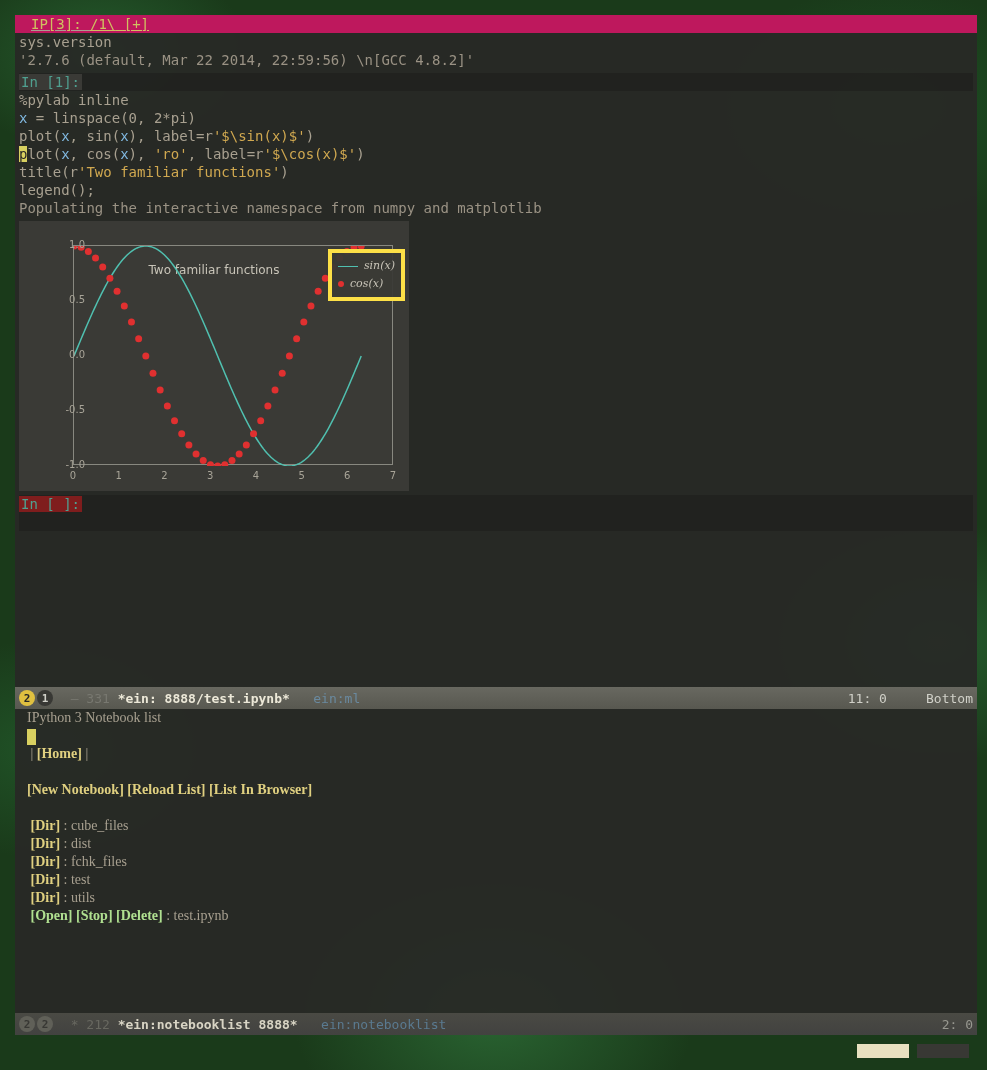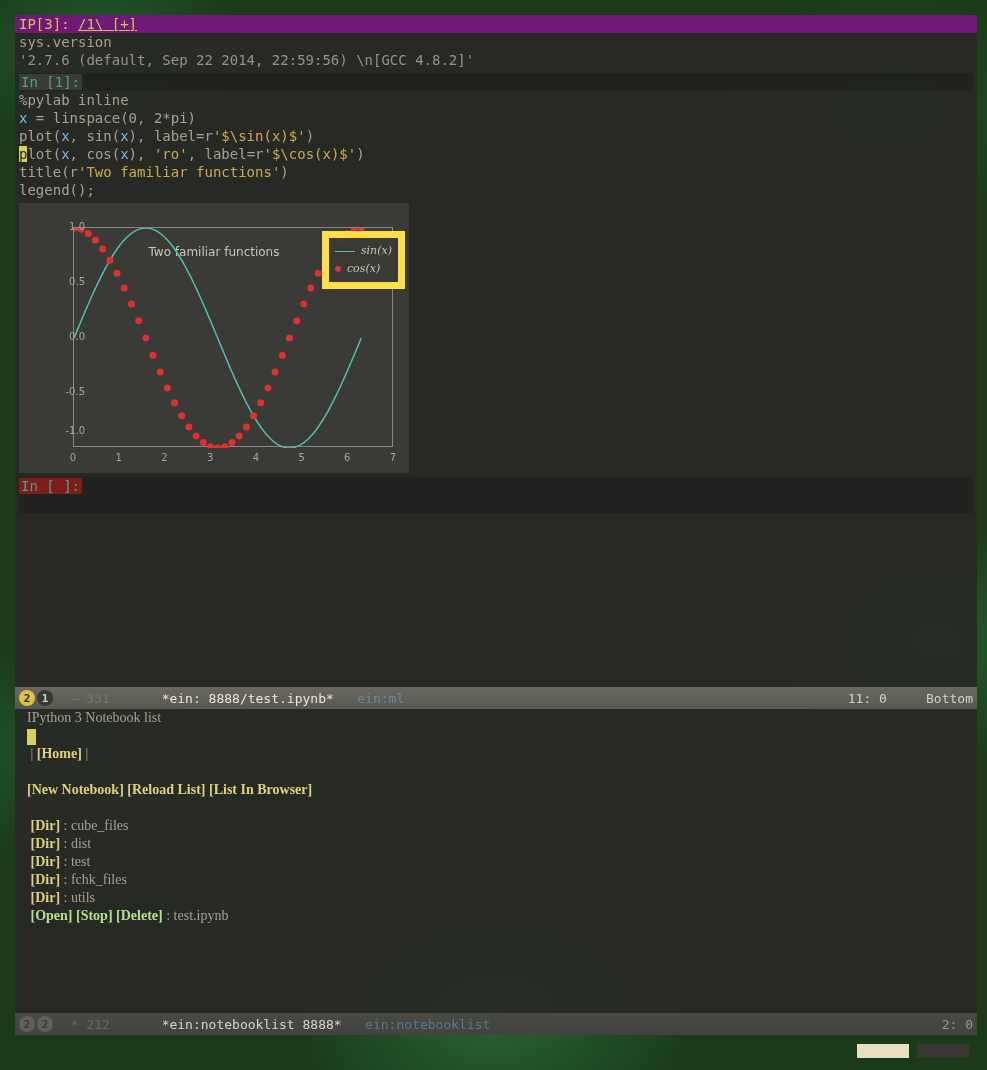--- a/index.html
+++ b/index.html
@@ -35,23 +35,24 @@
   background: rgba(40,40,38,0.92);
   width: 100%;
 }
 .pane-top {
   height: 672px;
 }
 .pane-bottom {
   height: 304px;
 }
 .header-line {
-  background: #701a75;
-  padding: 1px 4px;
+  background: #be185d;
+  padding: 1px 16px;
   white-space: pre;
+  text-decoration: underline;
 }
 .header-line .yellow { color: #d0c060; }
 .header-line .underline { text-decoration: underline; }
 .code-area {
   padding: 0 4px;
   line-height: 18px;
 }
 .prompt-in {
   background: #3a3a36;
   color: #50a090;
@@ -91,21 +92,21 @@
   width: 16px;
   height: 16px;
   border-radius: 50%;
   font-size: 11px;
   font-weight: bold;
   margin-right: 2px;
 }
 .badge-yellow { background: #e0c040; color: #282826; }
 .badge-dark { background: #383834; color: #d0d0c8; }
 .modeline .dim { color: #787870; }
-.modeline .buf { color: #ece8d8; font-weight: normal; margin-left: 44px; }
+.modeline .buf { color: #ece8d8; font-weight: bold; }
 .modeline .mode { color: #6a8aa0; }
 .modeline .right { margin-left: auto; color: #d0d0c8; }
 .modeline-inactive {
   background: linear-gradient(180deg, #4a4a44 0%, #424240 100%);
 }
 .modeline-inactive .buf { color: #d8d4c4; }
 .modeline-inactive .dim { color: #686860; }
 .modeline-inactive .mode { color: #5a7a90; }
 .modeline-inactive .right { color: #989890; }
 .modeline-inactive .badge-dark { background: #606058; color: #383834;}
@@ -163,21 +164,21 @@
   top: 246px;
   font-size: 10px;
   color: #a8a498;
   transform: translateX(-50%);
   font-family: "DejaVu Sans", sans-serif;
 }
 .legend-box {
   position: absolute;
   top: 28px;
   right: 4px;
-  border: 7px solid #fde047;
+  border: 4px solid #fde047;
   background: rgba(58,58,54,0.95);
   padding: 4px 6px;
   font-size: 11px;
   color: #c8c4b8;
   font-family: "DejaVu Serif", serif;
 }
 .legend-row { display: flex; align-items: center; gap: 6px; height: 18px; }
 .legend-line { width: 20px; height: 1px; background: #50c0b0; }
 .legend-dot { width: 6px; height: 6px; border-radius: 50%; background: #e03030; }
 svg.plot-svg { position: absolute; top: 0; left: 0; }
@@ -203,31 +204,32 @@
 
 <div class="leaf-bg"></div>
 
 <div class="editor-container">
 
   <div class="pane pane-top">
     <div class="header-line"><span class="yellow">IP[3]: </span><span class="yellow underline">/1\</span><span class="yellow underline"> [+]</span></div>
 
     <div class="code-area">
       <div class="code-line">sys.version</div>
-      <div class="code-line output-text">'2.7.6 (default, Sep 22 2014, 22:59:56) \n[GCC 4.8.2]'</div>
+      <div class="code-line output-text">'2.7.6 (default, Mar 22 2014, 22:59:56) \n[GCC 4.8.2]'</div>
     </div>
 
     <div class="code-area">
       <div class="cell-divider"><span class="prompt-in">In [1]:</span></div>
       <div class="code-line">%pylab inline</div>
       <div class="code-line"><span class="var">x</span><span> = linspace(</span><span class="num">0</span><span>, </span><span class="num">2</span><span>*pi)</span></div>
       <div class="code-line"><span>plot(</span><span class="var">x</span><span>, sin(</span><span class="var">x</span><span>), label=r</span><span class="str">'$\sin(x)$'</span><span>)</span></div>
       <div class="code-line"><span class="cursor-block">p</span><span>lot(</span><span class="var">x</span><span>, cos(</span><span class="var">x</span><span>), </span><span class="str">'ro'</span><span>, label=r</span><span class="str">'$\cos(x)$'</span><span>)</span></div>
       <div class="code-line"><span>title(r</span><span class="str">'Two familiar functions'</span><span>)</span></div>
       <div class="code-line">legend();</div>
+      <div class="code-line output-text">Populating the interactive namespace from numpy and matplotlib</div>
 
       <div class="plot-container">
         <div class="plot-title">Two familiar functions</div>
         <div class="plot-axes">
           <svg class="plot-svg" width="320" height="220" id="plot-svg">
               <path d="M0,110 L1.436114285714286,106.5449183700653 L2.872228571428572,103.09324628745739 L4.308342857142857,99.64838993489002 L5.744457142857144,96.21374876917089 L7.1805714285714295,92.79271216654618 L8.616685714285714,89.38865607799272 L10.052800000000001,86.00493969775826 L11.488914285714287,82.64490214843812 L12.925028571428571,79.3118591858584 L14.361142857142859,76.00909992701847 L15.797257142857145,72.739883604321 L17.233371428571427,69.50743634929273 L18.669485714285717,66.31494800896999 L20.105600000000003,63.16556899809038 L21.541714285714285,60.062407190197234 L22.977828571428574,57.008524850724456 L24.413942857142857,54.00693561508862 L25.850057142857143,51.06060151476987 L27.28617142857143,48.17243005431712 L28.722285714285718,45.345271342161084 L30.158400000000004,42.5819152780673 L31.59451428571429,39.885088800004525 L33.03062857142858,37.25745319314447 L34.466742857142854,34.70160146364992 L35.902857142857144,32.22005577984143 L37.33897142857143,29.815264983268634 L38.775085714285716,27.489602172141673 L40.211200000000005,25.245362359507993 L41.64731428571429,23.084760208485193 L43.08342857142857,21.00992784678462 L44.51954285714286,19.022912762683006 L45.95565714285715,17.125675784517853 L47.39177142857144,15.320089145700734 L48.82788571428571,13.607934637157882 L50.26400000000001,11.99090184902147 L51.700114285714285,10.470586503306407 L53.136228571428575,9.04848887921824 L54.57234285714286,7.726012332646036 L56.008457142857154,6.504461911301348 L57.444571428571436,5.3850430668694 L58.880685714285704,4.368860465444243 L60.31680000000001,3.4569168974208253 L61.75291428571428,2.650112287920308 L63.18902857142858,1.9492428087251596 L64.62514285714286,1.3550000925997665 L66.06125714285716,0.8679705507729523 L67.49737142857143,0.48863479425494916 L68.93348571428571,0.21736715956021158 L70.3696,0.05443533930434796 L71.80571428571429,1.1803948041233525e-7 L73.24182857142857,0.05411521358843174 L74.67794285714287,0.21672722403513944 L76.11405714285715,0.4876756804226261 L77.55017142857143,0.866693205107083 L78.98628571428573,1.3534057756119466 L80.42240000000001,1.9473330937209994 L81.85851428571428,2.647889059446811 L83.29462857142858,3.454382349406643 L84.73074285714287,4.366017099034764 L86.16685714285714,5.381893687958467 L87.60297142857142,6.501009627762414 L89.03908571428572,7.7222605512652365 L90.4752,9.044441302332444 L91.9113142857143,10.46624712514972 L93.34742857142858,11.986274951783685 L94.78354285714288,13.603024786758652 L96.21965714285716,15.314901187283795 L97.65577142857143,17.12021483766989 L99.09188571428571,19.017184216381366 L100.52800000000002,21.00393735407951 L101.96411428571429,23.078513680920963 L103.40022857142857,25.238865961289633 L104.83634285714287,27.482862314051744 L106.27245714285715,29.808288316341077 L107.70857142857142,32.21284918879812 L109.14468571428571,34.69417206010664 L110.58080000000002,37.24980830859323 L112.01691428571431,39.87723597857837 L113.45302857142858,42.5738622690958 L114.88914285714287,45.337026092523104 L116.32525714285717,48.164000700598706 L117.76137142857141,51.05199637523475 L119.19748571428572,53.998163181469835 L120.63360000000002,56.99959377984422 L122.0697142857143,60.0533262954244 L123.50582857142857,63.156347240643186 L124.94194285714286,66.30559448907294 L126.37805714285716,69.49796029719627 L127.81417142857143,72.73029437119294 L129.25028571428572,75.999406975716 L130.68640000000002,79.30207208159013 L132.12251428571432,82.6350305493246 L133.55862857142859,85.99499334530145 L134.99474285714285,89.37864478746263 L136.43085714285715,92.78264581729529 L137.86697142857142,96.20363729488462 L139.30308571428571,99.63824331378423 L140.7392,103.08307453243145 L142.1753142857143,106.53473151882129 L143.61142857142858,109.98980810513733 L145.04754285714287,113.44489474902991 L146.48365714285714,116.89658189822431 L147.91977142857144,120.34146335513881 L149.35588571428573,123.77613963819222 L150.79200000000003,127.19722133648376 L152.2281142857143,130.60133245453534 L153.6642285714286,133.9851137437948 L155.10034285714286,137.3452260176134 L156.53645714285716,140.6783534464252 L157.97257142857146,143.98120682987786 L159.40868571428572,147.2505268426845 L160.84480000000002,150.48308725099486 L162.2809142857143,153.6756980961104 L163.71702857142856,156.82520884240347 L165.15314285714285,159.92851148633127 L166.58925714285715,162.98254362348004 L168.02537142857145,165.9842914706096 L169.46148571428574,168.9307928397187 L170.8976,171.81914006119405 L172.33371428571428,174.64648285316028 L173.76982857142855,177.41003113419794 L175.20594285714284,180.10705777665464 L176.64205714285714,182.73490129783218 L178.07817142857144,185.2909684863936 L179.51428571428573,187.77273696139872 L180.9504,190.17775766144288 L182.3865142857143,192.5036572614424 L183.8226285714286,194.74814051468155 L185.25874285714286,196.90899251781042 L186.69485714285716,198.98408089655834 L188.13097142857146,200.97135791000554 L189.56708571428575,202.86886247133714 L191.00320000000005,204.6747220830849 L192.43931428571432,206.3871546849471 L193.87542857142859,208.00447041236322 L195.31154285714285,209.52507326410796 L196.74765714285715,210.94746267725876 L198.18377142857142,212.27023500798285 L199.61988571428574,213.49208491668287 L201.05600000000004,214.61180665613293 L202.4921142857143,215.62829526133592 L203.92822857142858,216.5405476399259 L205.36434285714284,217.3476635620409 L206.80045714285714,218.04884654868872 L208.23657142857144,218.64340465772906 L209.67268571428573,219.13075116669677 L211.10880000000003,219.51040515179187 L212.5449142857143,219.78199196246513 L213.98102857142857,219.94524359113137 L215.41714285714284,219.9999989376449 L216.85325714285713,219.94620396827642 L218.28937142857143,219.7839117690348 L219.72548571428572,219.5132824932806 L221.16160000000005,219.1345832036834 L222.59771428571435,218.64818760867877 L224.03382857142861,218.05457569368474 L225.46994285714288,217.35433324744233 L226.90605714285715,216.54815128394668 L228.34217142857145,215.63682536053994 L229.77828571428574,214.62125479283867 L231.21440000000004,213.50244176727 L232.65051428571434,212.28149035209313 L234.08662857142855,210.95960540788147 L235.52274285714282,209.53809139854081 L236.9588571428571,208.01835110403692 L238.39497142857144,206.40188423610266 L239.83108571428573,204.6902859582911 L241.26720000000003,202.88524531183407 L242.70331428571433,200.98854354886114 L244.1394285714286,199.0020523746222 L245.57554285714286,196.92773210044945 L247.01165714285713,194.76762970928087 L248.44777142857143,192.52387683565433 L249.88388571428573,190.1986876621657 L251.32000000000002,187.79435673446682 L252.75611428571432,185.31325669695957 L254.1922285714286,182.75783595142042 L255.62834285714285,180.13061624086586 L257.0644571428571,177.4341901610434 L258.50057142857145,174.6712186020035 L259.9366857142858,171.84442812227695 L261.37280000000004,168.95660825825004 L262.8089142857143,166.01060877139065 L264.24502857142863,163.00933683604404 L265.6811428571429,159.95575417057177 L267.11725714285717,156.85287411466578 L268.55337142857144,153.70375865572123 L269.9894857142857,150.51151540720286 L271.4256,147.2792945419864 L272.8617142857143,144.01028568370202 L274.29782857142857,140.70771475914617 L275.73394285714284,137.37484081486934 L277.17005714285716,134.01495280107991 L278.60617142857143,130.63136632603948 L280.04228571428575,127.22742038414995 L281.4784,123.80647406096413 L282.9145142857143,120.37190321836916 L284.3506285714286,116.92709716321487 L285.7867428571429,113.47545530267445 L287.22285714285715,110.02038378963782 " stroke="#50c0b0" fill="none" stroke-width="1.5"></path>
               <circle cx="0" cy="0" r="3.5" fill="#e03030"></circle>
               <circle cx="7.177142857142858" cy="1.3199999999999932" r="3.5" fill="#e03030"></circle>
               <circle cx="14.354285714285716" cy="5.389999999999986" r="3.5" fill="#e03030"></circle>
               <circle cx="21.53142857142857" cy="11.990000000000009" r="3.5" fill="#e03030"></circle>
@@ -264,21 +266,21 @@
               <circle cx="244.16" cy="45.31999999999999" r="3.5" fill="#e03030"></circle>
               <circle cx="251.33714285714288" cy="32.23000000000002" r="3.5" fill="#e03030"></circle>
               <circle cx="258.51428571428573" cy="21.00999999999999" r="3.5" fill="#e03030"></circle>
               <circle cx="265.69142857142856" cy="11.990000000000009" r="3.5" fill="#e03030"></circle>
               <circle cx="272.86857142857144" cy="5.389999999999986" r="3.5" fill="#e03030"></circle>
               <circle cx="280.0457142857143" cy="1.3199999999999932" r="3.5" fill="#e03030"></circle>
               <circle cx="287.22285714285715" cy="0" r="3.5" fill="#e03030"></circle>
             </svg>
         </div>
         <div id="yticks-container">
-            <div class="ytick" style="top: 228px; text-align: right;">-1.0</div>
+            <div class="ytick" style="top: 244px; text-align: right;">-1.0</div>
             <div class="ytick" style="top: 189px;">-0.5</div>
             <div class="ytick" style="top: 134px;">0.0</div>
             <div class="ytick" style="top: 79px;">0.5</div>
             <div class="ytick" style="top: 24px;">1.0</div>
           </div>
         <div id="xticks-container">
             <div class="xtick" style="left: 54px;">0</div>
             <div class="xtick" style="left: 99.7143px;">1</div>
             <div class="xtick" style="left: 145.429px;">2</div>
             <div class="xtick" style="left: 191.143px;">3</div>
@@ -318,22 +320,22 @@
     <div class="nb-list">
       <div class="nb-title">IPython 3 Notebook list</div>
       <div><span class="nb-cursor"></span></div>
       <div class="white-space-pre"><span class="nb-sep"> | </span><span class="nb-link">[Home]</span><span class="nb-sep"> |</span></div>
       <div style="height:18px"></div>
       <div class="white-space-pre"><span class="nb-btn">[New Notebook]</span> <span class="nb-btn">[Reload List]</span> <span class="nb-btn">[List In Browser]</span></div>
       <div style="height:18px"></div>
       <div id="dir-entries">
           <div class="white-space-pre"> <span class="nb-dir">[Dir]</span><span class="nb-sep"> : </span><span class="nb-file">cube_files</span></div>
           <div class="white-space-pre"> <span class="nb-dir">[Dir]</span><span class="nb-sep"> : </span><span class="nb-file">dist</span></div>
+          <div class="white-space-pre"> <span class="nb-dir">[Dir]</span><span class="nb-sep"> : </span><span class="nb-file">fchk_files</span></div>
           <div class="white-space-pre"> <span class="nb-dir">[Dir]</span><span class="nb-sep"> : </span><span class="nb-file">test</span></div>
-          <div class="white-space-pre"> <span class="nb-dir">[Dir]</span><span class="nb-sep"> : </span><span class="nb-file">fchk_files</span></div>
           <div class="white-space-pre"> <span class="nb-dir">[Dir]</span><span class="nb-sep"> : </span><span class="nb-file">utils</span></div>
         </div>
       <div class="white-space-pre"> <span class="nb-act">[Open]</span> <span class="nb-act">[Stop]</span> <span class="nb-act">[Delete]</span><span class="nb-sep"> : </span><span class="nb-file">test.ipynb</span></div>
     </div>
   </div>
 
   <div class="modeline modeline-inactive">
     <span class="badge badge-dark">2</span>
     <span class="badge badge-dark">2</span>
     <span class="dim">  * </span>

